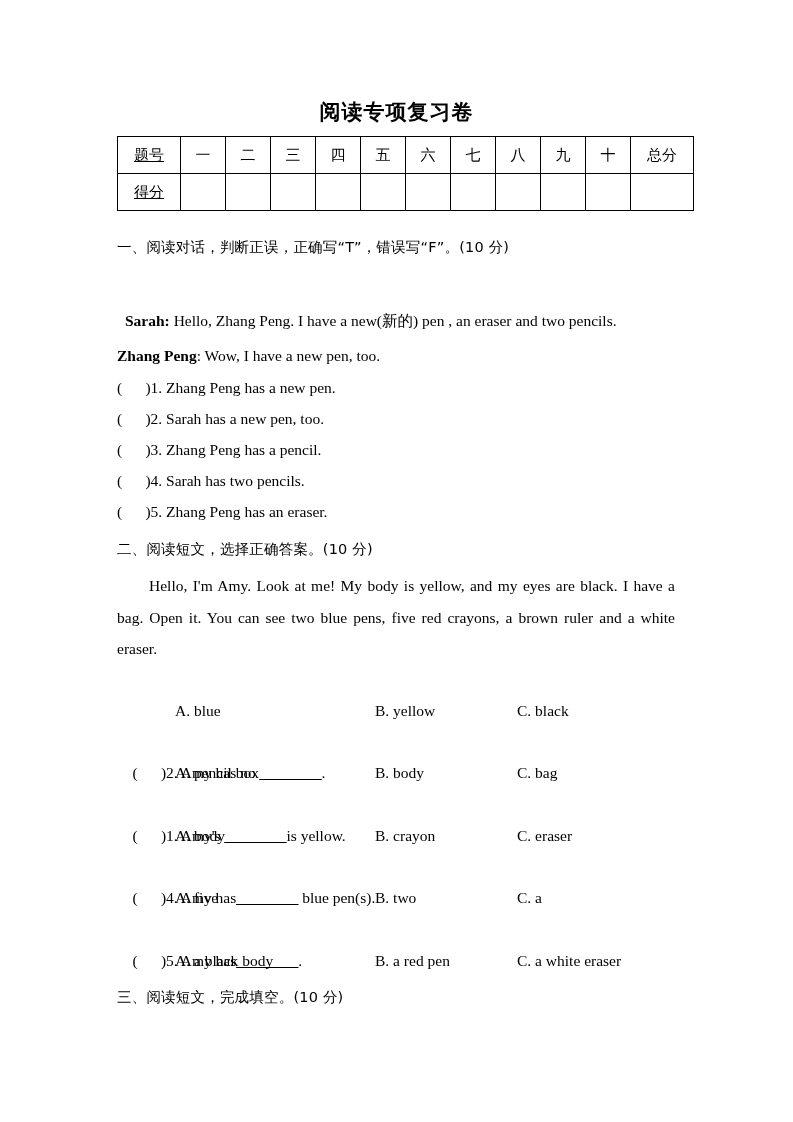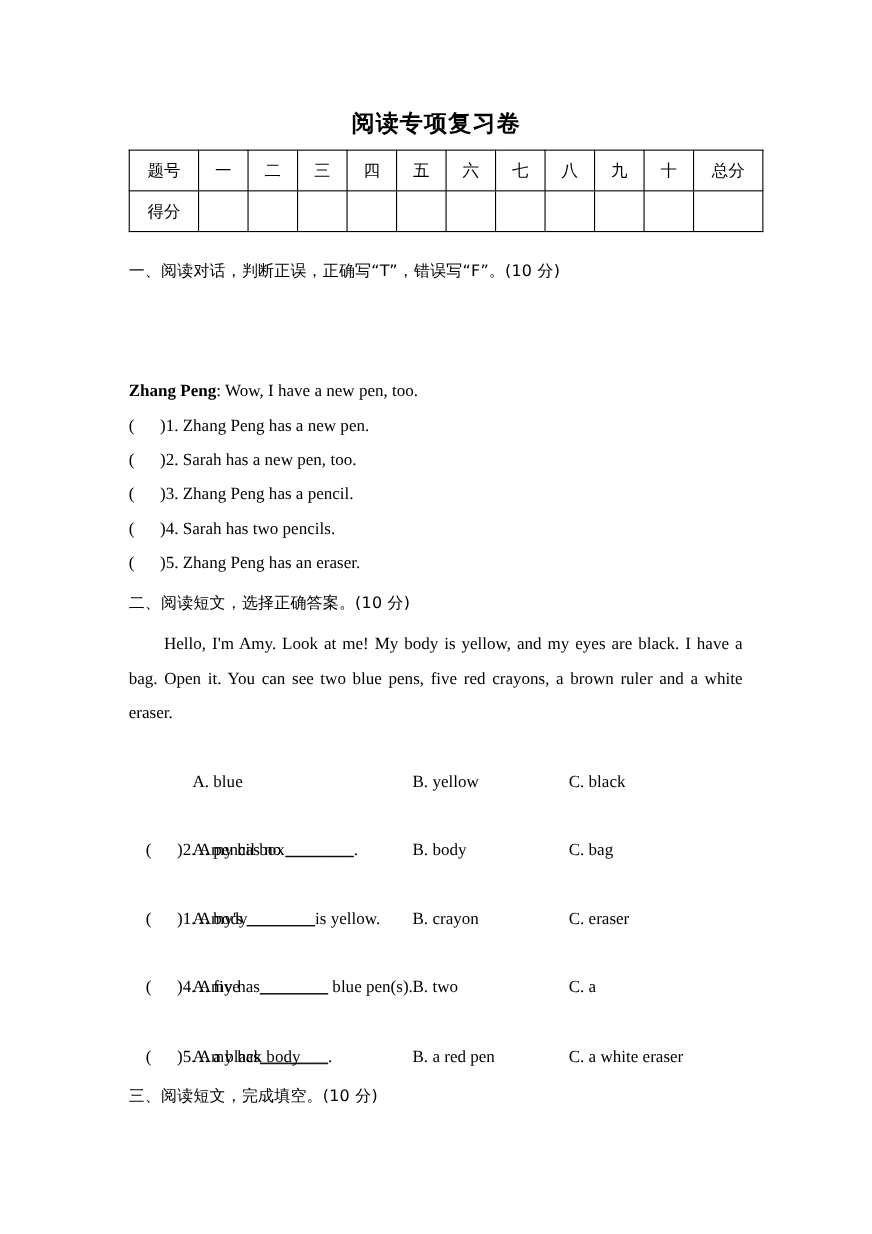--- a/index.html
+++ b/index.html
@@ -47,21 +47,21 @@
   }
   .score-table td {
     border: 1px solid #000000;
     height: 36px;
     text-align: center;
     vertical-align: middle;
     font-family: "DejaVu Sans", "Liberation Sans", sans-serif;
     font-size: 15px;
     padding: 0;
   }
-  .score-table td.head-col { width: 62px; text-align: center; }
+  .score-table td.head-col { width: 62px; text-align: center; text-decoration: underline; }
   .score-table td.num-col  { width: 44px; }
   .score-table td.tot-col  { width: 62px; }
   .score-table tr.row-label td:first-child { text-align: center; }
 
   
   .block {
     position: absolute;
     font-size: 15.5px;
     line-height: 31px;
   }
@@ -148,20 +148,23 @@
         <td class="num-col"></td>
         <td class="num-col"></td>
         <td class="tot-col"></td>
       </tr>
     </tbody>
   </table>
 
   <div class="block sec-head" style="left:117px; top:232px;">一、阅读对话，判断正误，正确写“T”，错误写“F”。(10 分)</div>
 
 
+  <div class="block dlg" style="left:125px; top:305px;">
+    <span class="speaker">Sarah:</span><span> </span><span>Hello, Zhang Peng. I have a new(新的) pen , an eraser and two pencils.</span>
+  </div>
 
   <div class="block dlg" style="left:117px; top:340px;">
     <span class="speaker">Zhang Peng</span><span>: </span><span>Wow, I have a new pen, too.</span>
   </div>
 
   <div class="block tf-item" style="left:117px; top:372px;">(      )1. Zhang Peng has a new pen.</div>
   <div class="block tf-item" style="left:117px; top:403px;">(      )2. Sarah has a new pen, too.</div>
   <div class="block tf-item" style="left:117px; top:434px;text-align:right;">(      )3. Zhang Peng has a pencil.</div>
   <div class="block tf-item" style="left:117px; top:465px;">(      )4. Sarah has two pencils.</div>
   <div class="block tf-item" style="left:117px; top:496px;">(      )5. Zhang Peng has an eraser.</div>

